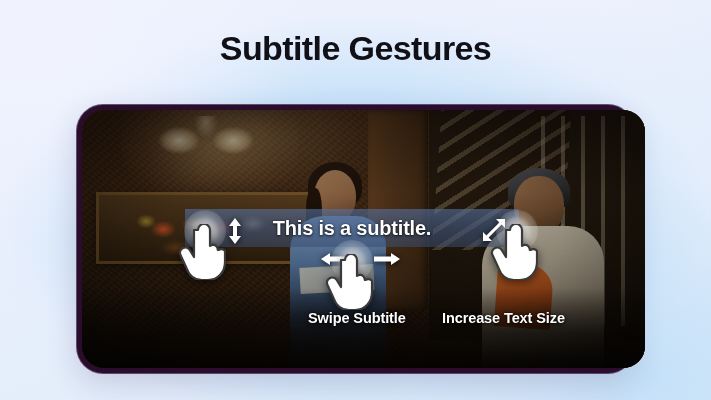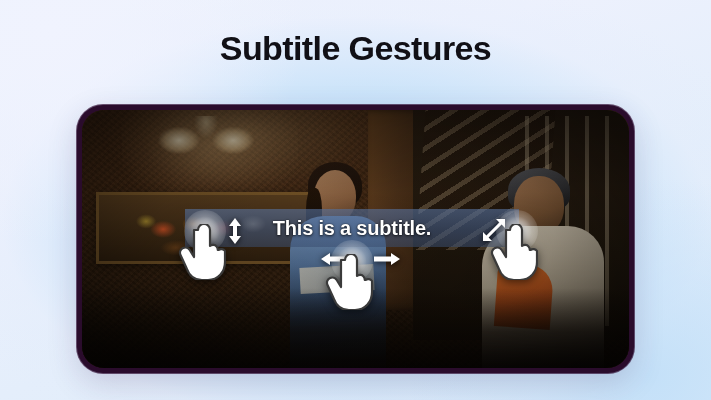--- a/index.html
+++ b/index.html
@@ -69,20 +69,21 @@
       0 0 0 1px rgba(50,15,52,0.7),
       0 10px 30px rgba(60,40,90,0.18);
   }
   .screen {
     position: relative;
     width: 100%;
     height: 100%;
     border-radius: 22px;
     overflow: hidden;
     background: #140d08;
+    padding-left: 16px;
   }
 
   
   .video {
     position: absolute;
     inset: 0;
   }
   
   .v-wall {
     position: absolute;
@@ -456,16 +457,18 @@
             <path d="M20 6 C20 2.7 22.7 0 26 0 C29.3 0 32 2.7 32 6 L32 22
                      C34 20.4 37 20.6 38.6 22.6 C39.4 23.6 39.8 24.8 39.8 26
                      L40.4 26 C42.6 24.4 45.6 24.9 47 27 L47 38
                      C47 48 40 56 30 56 L24 56 C16 56 11 51 8.5 44
                      L2.5 31 C1.2 28.3 2.4 25.2 5 24 C7.4 22.9 10.3 23.8 11.7 26
                      L16 33 L16 6 Z" fill="#ffffff" stroke="#3a3a3a" stroke-width="2.2" stroke-linejoin="round"></path>
           </svg>
         </div>
       </div>
 
+      <div class="caption cap-2">Swipe Subtitle</div>
+      <div class="caption cap-3">Increase Text Size</div>
 
     </div>
   </div>
 </div>
 
 </body></html>

